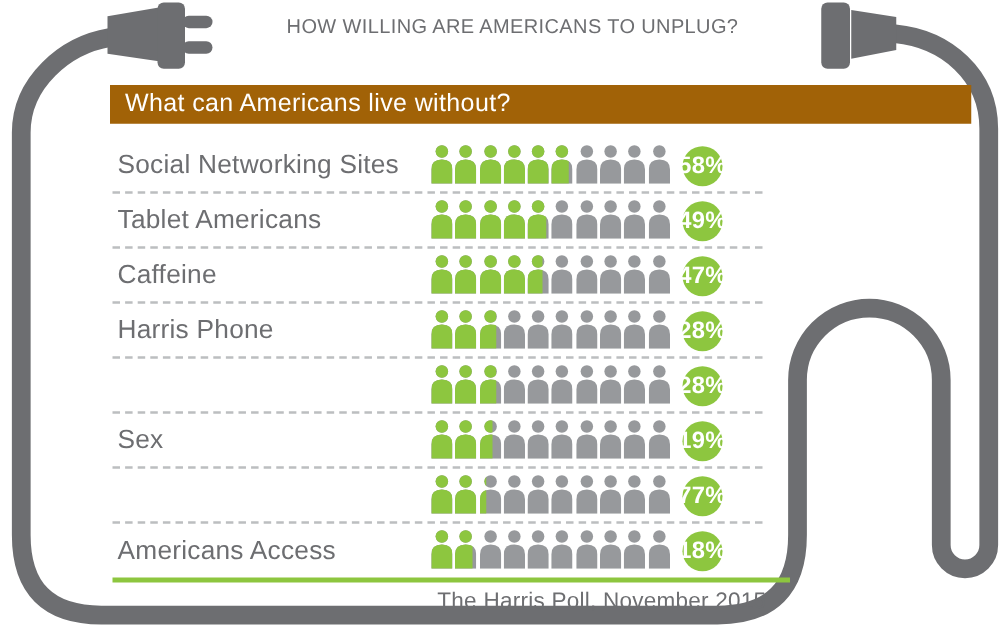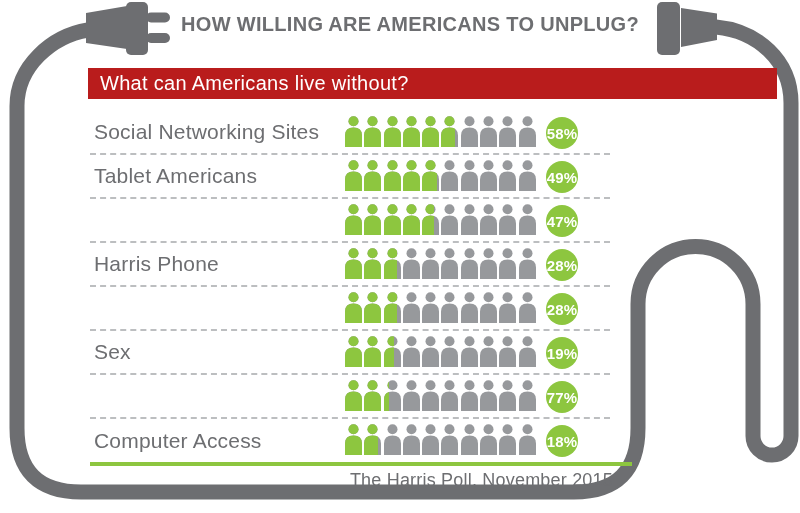--- a/index.html
+++ b/index.html
@@ -3,41 +3,41 @@
 <meta charset="utf-8">
 <style>
   html,body{margin:0;padding:0;background:#fff;}
   #canvas{
     position:relative;width:800px;height:513px;background:#ffffff;overflow:hidden;
     font-family:"Liberation Sans",sans-serif;
   }
   #cord-svg{position:absolute;left:0;top:0;z-index:1;}
   .title{
     position:absolute;left:172px;top:13px;width:476px;z-index:2;
-    text-align:center;font-size:20px;font-weight:700;letter-spacing:.3px;
+    text-align:center;font-size:16px;font-weight:400;letter-spacing:.3px;
     color:#6D6E71;
   }
   .green-bar{
     position:absolute;left:88px;top:68px;width:689px;height:31px;z-index:2;
-    background:#b91c1c;color:#ffffff;font-size:20px;font-weight:500;
+    background:#a16207;color:#ffffff;font-size:20px;font-weight:500;
     line-height:31px;padding-left:12px;box-sizing:border-box;letter-spacing:.3px;
   }
   #rows{position:absolute;left:90px;top:111px;width:520px;z-index:2;}
   .row{position:relative;height:44px;text-decoration:underline;}
   .row.dashed{border-bottom:2px dashed #BCBEC0;box-sizing:border-box;}
   .row-label{
     position:absolute;left:4px;top:50%;transform:translateY(-50%);
     font-size:21px;color:#6D6E71;letter-spacing:.2px;white-space:nowrap;
   }
   .icons{position:absolute;left:255px;top:5px;height:31px;display:flex;}
   .icon-cell{position:relative;width:17px;height:31px;margin-right:2.3px;}
   .icon-cell .fill{position:absolute;left:0;top:0;height:100%;overflow:hidden;}
   .badge{
     position:absolute;left:456px;top:6px;width:32px;height:32px;border-radius:50%;
-    background:#8DC63F;color:#fff;font-size:15px;font-weight:bold;
+    background:#8DC63F;color:#fff;font-size:19px;font-weight:bold;
     display:flex;align-items:center;justify-content:center;letter-spacing:.2px;
   }
   .bottom-line{
     position:absolute;left:90px;top:462px;width:542px;height:4px;
     background:#8DC63F;z-index:2;
   }
   .source{
     position:absolute;left:90px;top:470px;width:523px;z-index:2;
     text-align:right;font-size:18px;color:#6D6E71;letter-spacing:.2px;
   }
@@ -195,20 +195,21 @@
               <path d="M0 31 L0 19.5 Q0 11.5 8.5 11.5 Q17 11.5 17 19.5 L17 31 Z" fill="#97999C"></path>
             </svg></div>
           <div class="icon-cell"><svg width="17" height="31" viewBox="0 0 17 31">
               <circle cx="8.5" cy="5.2" r="5" fill="#97999C"></circle>
               <path d="M0 31 L0 19.5 Q0 11.5 8.5 11.5 Q17 11.5 17 19.5 L17 31 Z" fill="#97999C"></path>
             </svg></div>
         </div>
         <div class="badge">49%</div>
       </div>
       <div class="row dashed">
+        <span class="row-label">Caffeine</span>
         <div class="icons">
           <div class="icon-cell"><svg width="17" height="31" viewBox="0 0 17 31">
               <circle cx="8.5" cy="5.2" r="5" fill="#97999C"></circle>
               <path d="M0 31 L0 19.5 Q0 11.5 8.5 11.5 Q17 11.5 17 19.5 L17 31 Z" fill="#97999C"></path>
             </svg><div class="fill" style="width:100%"><svg width="17" height="31" viewBox="0 0 17 31">
                 <circle cx="8.5" cy="5.2" r="5" fill="#8DC63F"></circle>
                 <path d="M0 31 L0 19.5 Q0 11.5 8.5 11.5 Q17 11.5 17 19.5 L17 31 Z" fill="#8DC63F"></path>
               </svg></div></div>
           <div class="icon-cell"><svg width="17" height="31" viewBox="0 0 17 31">
               <circle cx="8.5" cy="5.2" r="5" fill="#97999C"></circle>
@@ -473,21 +474,21 @@
               <path d="M0 31 L0 19.5 Q0 11.5 8.5 11.5 Q17 11.5 17 19.5 L17 31 Z" fill="#97999C"></path>
             </svg></div>
           <div class="icon-cell"><svg width="17" height="31" viewBox="0 0 17 31">
               <circle cx="8.5" cy="5.2" r="5" fill="#97999C"></circle>
               <path d="M0 31 L0 19.5 Q0 11.5 8.5 11.5 Q17 11.5 17 19.5 L17 31 Z" fill="#97999C"></path>
             </svg></div>
         </div>
         <div class="badge">77%</div>
       </div>
       <div class="row">
-        <span class="row-label">Computer Access</span>
+        <span class="row-label">Americans Access</span>
         <div class="icons">
           <div class="icon-cell"><svg width="17" height="31" viewBox="0 0 17 31">
               <circle cx="8.5" cy="5.2" r="5" fill="#97999C"></circle>
               <path d="M0 31 L0 19.5 Q0 11.5 8.5 11.5 Q17 11.5 17 19.5 L17 31 Z" fill="#97999C"></path>
             </svg><div class="fill" style="width:100%"><svg width="17" height="31" viewBox="0 0 17 31">
                 <circle cx="8.5" cy="5.2" r="5" fill="#8DC63F"></circle>
                 <path d="M0 31 L0 19.5 Q0 11.5 8.5 11.5 Q17 11.5 17 19.5 L17 31 Z" fill="#8DC63F"></path>
               </svg></div></div>
           <div class="icon-cell"><svg width="17" height="31" viewBox="0 0 17 31">
               <circle cx="8.5" cy="5.2" r="5" fill="#97999C"></circle>

